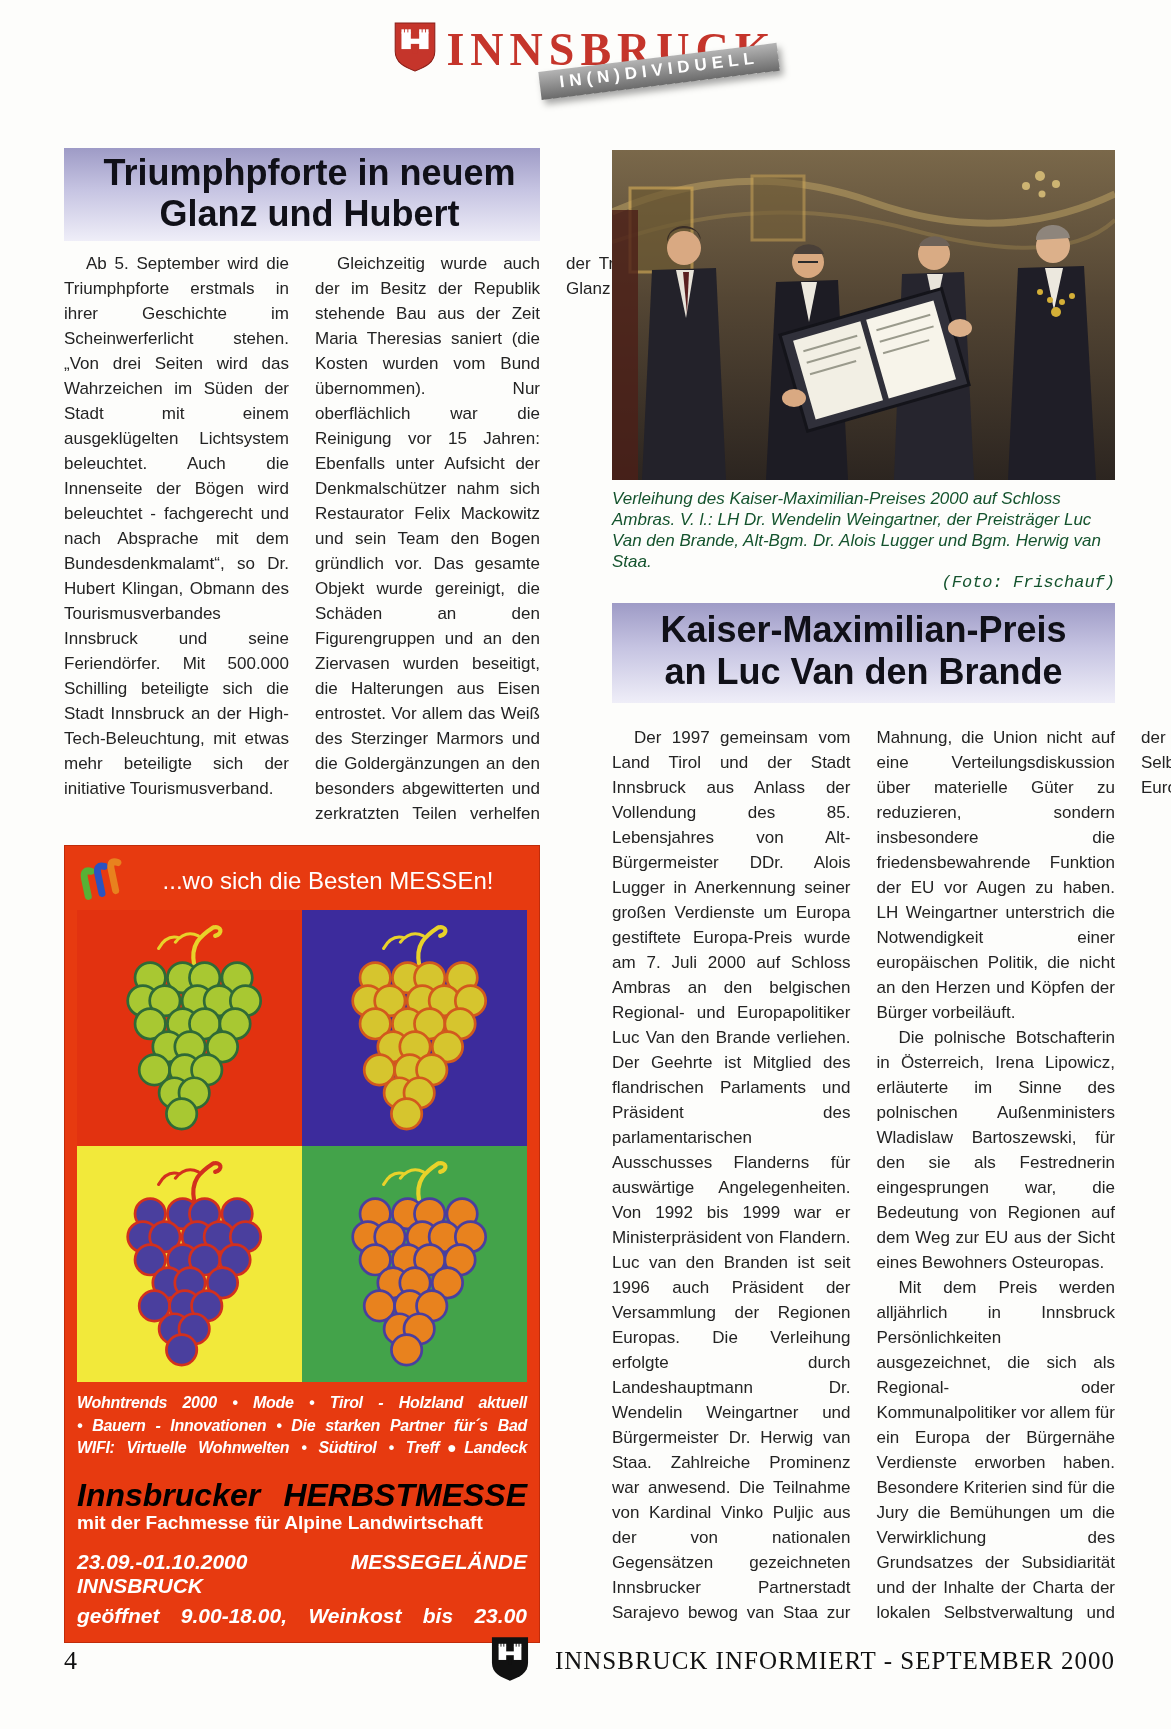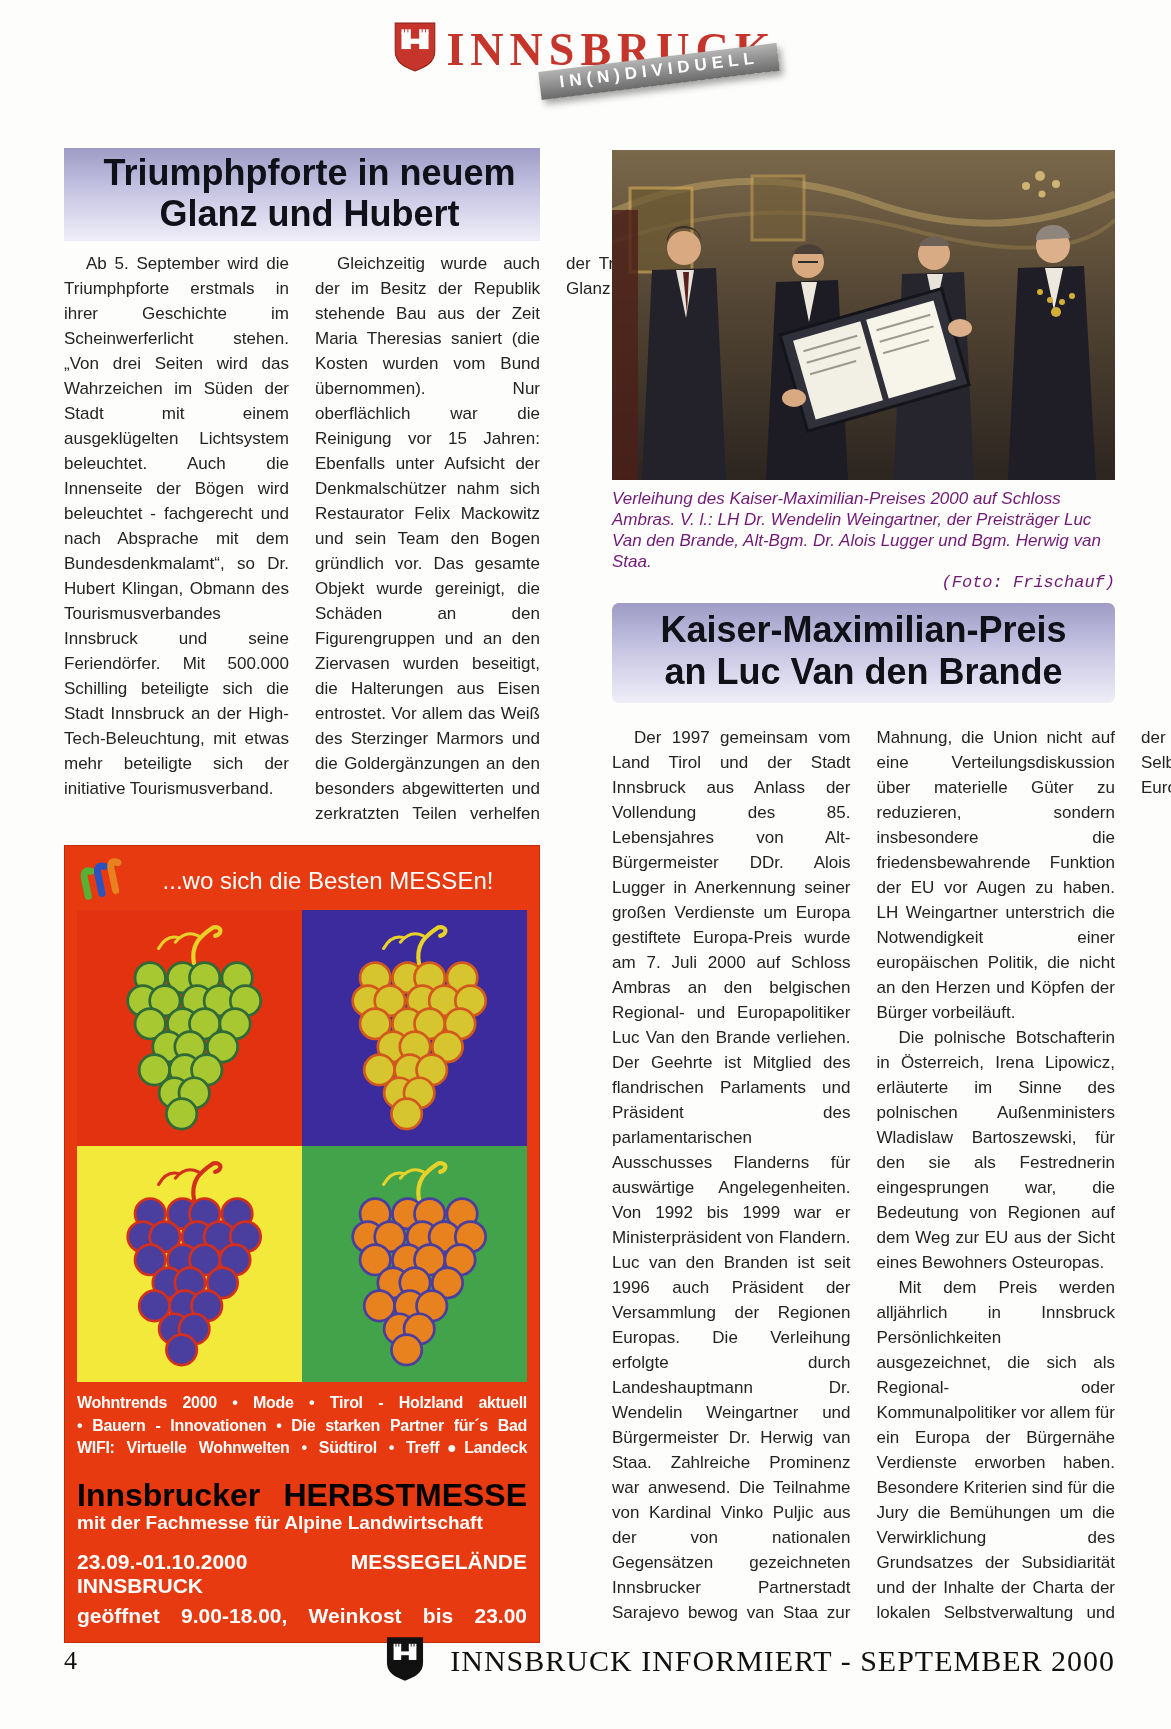--- a/index.html
+++ b/index.html
@@ -21,40 +21,40 @@
         background:linear-gradient(180deg,#9e9bc6 0%,#c6c4e2 45%,#efeef8 100%);}
   .hbox1{height:89px;padding-top:4px;font-size:36px;line-height:41px;padding-left:15px;}
   .hbox2{height:94px;padding-top:6px;font-size:36px;line-height:42px;margin-top:10px;}
   .cols{column-gap:26px;column-count:2;column-fill:auto;text-align:justify;
         hyphens:auto;-webkit-hyphens:auto;font-size:17px;line-height:25px;color:#232323;}
   .cols p{margin:0;text-indent:22px;}
   .a1{height:582px;margin-top:10px;}
   .a2{height:915px;margin-top:22px;}
   
   .photo{width:503px;height:330px;display:block;}
-  .caption{margin-top:8px;font-style:italic;font-size:17px;line-height:21px;color:#701a75;}
+  .caption{margin-top:8px;font-style:italic;font-size:17px;line-height:21px;color:#14532d;}
   .credit{text-align:right;font-family:Liberation Mono, monospace;}
   
   .ad{margin-top:12px;background:#e73a10;padding:10px 12px 14px;border:1px solid #c02c0a;}
   .ad-band{display:flex;align-items:center;height:50px;}
   .ad-tagline{flex:1;text-align:center;color:#fff;font-weight:normal;font-size:24px;}
   .ad-grid{display:grid;grid-template-columns:1fr 1fr;grid-template-rows:236px 236px;margin-top:4px;}
   .quad{display:flex;align-items:center;justify-content:center;overflow:hidden;}
   .quad svg{width:150px;height:222px;}
   .ad-bullets{margin-top:10px;color:#fff;font-weight:bold;font-size:16px;line-height:22.5px;
               letter-spacing:-0.3px;}
-  .jl{text-align:justify;text-align-last:justify;}
+  .jl{text-align:justify;text-align-last:justify;font-style:italic;}
   .ad-title{color:#000000;font-weight:bold;font-size:32px;line-height:34px;margin-top:18px;}
   .ad-sub{color:#ffffff;font-weight:bold;font-size:19px;line-height:22px;}
   .ad-date{color:#fff;font-weight:bold;font-size:21px;line-height:24px;margin-top:16px;}
   .ad-hours{color:#fff;font-weight:bold;font-size:21px;line-height:24px;margin-top:6px;}
   
   .footer{position:absolute;left:64px;right:56px;top:1636px;display:flex;align-items:center;}
   .pageno{font-family:"Liberation Serif",serif;font-size:26px;color:#111;}
-  .footer-title{font-family:"Liberation Serif",serif;font-size:30px;letter-spacing:1px;color:#111;
+  .footer-title{font-family:"Liberation Serif",serif;font-size:25px;letter-spacing:1px;color:#111;
                 margin-left:26px;}
   .spacer{flex:1;}
 </style>
 </head>
 <body>
 
 <div class="page">
 
   <div class="masthead">
     <div class="logo-row">
@@ -296,21 +296,21 @@
         </g>
       </g>
       <ellipse cx="182" cy="248" rx="12" ry="9" fill="#d9a982"></ellipse>
       <ellipse cx="348" cy="178" rx="12" ry="9" fill="#dcb08a"></ellipse>
     </svg>
     <div class="caption">
       <span>Verleihung des Kaiser-Maximilian-Preises 2000 auf Schloss Ambras. V. l.: LH Dr. Wendelin Weingartner, der Preisträger Luc Van den Brande, Alt-Bgm. Dr. Alois Lugger und Bgm. Herwig van Staa.</span>
       <div class="credit">(Foto: Frischauf)</div>
     </div>
 
-    <div class="hbox hbox2" style="background: linear-gradient(rgb(158, 155, 198) 0%, rgb(198, 196, 226) 45%, rgb(239, 238, 248) 100%); border-radius: 7px;">
+    <div class="hbox hbox2" style="background: linear-gradient(rgb(158, 155, 198) 0%, rgb(198, 196, 226) 45%, rgb(239, 238, 248) 100%);">
       <div>Kaiser-Maximilian-Preis</div>
       <div>an Luc Van den Brande</div>
     </div>
     <div class="cols a2">
       <p>Der 1997 gemeinsam vom Land Tirol und der Stadt Innsbruck aus Anlass der Vollendung des 85. Lebensjahres von Alt-Bürgermeister DDr. Alois Lugger in Anerkennung seiner großen Verdienste um Europa gestiftete Europa-Preis wurde am 7. Juli 2000 auf Schloss Ambras an den belgischen Regional- und Europapolitiker Luc Van den Brande verliehen. Der Geehrte ist Mitglied des flandrischen Parlaments und Präsident des parlamentarischen Ausschusses Flanderns für auswärtige Angelegenheiten. Von 1992 bis 1999 war er Ministerpräsident von Flandern. Luc van den Branden ist seit 1996 auch Präsident der Versammlung der Regionen Europas. Die Verleihung erfolgte durch Landeshauptmann Dr. Wendelin Weingartner und Bürgermeister Dr. Herwig van Staa. Zahlreiche Prominenz war anwesend. Die Teilnahme von Kardinal Vinko Puljic aus der von nationalen Gegensätzen gezeichneten Innsbrucker Partnerstadt Sarajevo bewog van Staa zur Mahnung, die Union nicht auf eine Verteilungsdiskussion über materielle Güter zu reduzieren, sondern insbesondere die friedensbewahrende Funktion der EU vor Augen zu haben. LH Weingartner unterstrich die Notwendigkeit einer europäischen Politik, die nicht an den Herzen und Köpfen der Bürger vorbeiläuft.</p>
       <p>Die polnische Botschafterin in Österreich, Irena Lipowicz, erläuterte im Sinne des polnischen Außenministers Wladislaw Bartoszewski, für den sie als Festrednerin eingesprungen war, die Bedeutung von Regionen auf dem Weg zur EU aus der Sicht eines Bewohners Osteuropas.</p>
       <p>Mit dem Preis werden alljährlich in Innsbruck Persönlichkeiten ausgezeichnet, die sich als Regional- oder Kommunalpolitiker vor allem für ein Europa der Bürgernähe Verdienste erworben haben. Besondere Kriterien sind für die Jury die Bemühungen um die Verwirklichung des Grundsatzes der Subsidiarität und der Inhalte der Charta der lokalen Selbstverwaltung und der Charta der Regionalen Selbstverwaltung des Europarates. (WW)</p>
     </div>
   </div>
 

